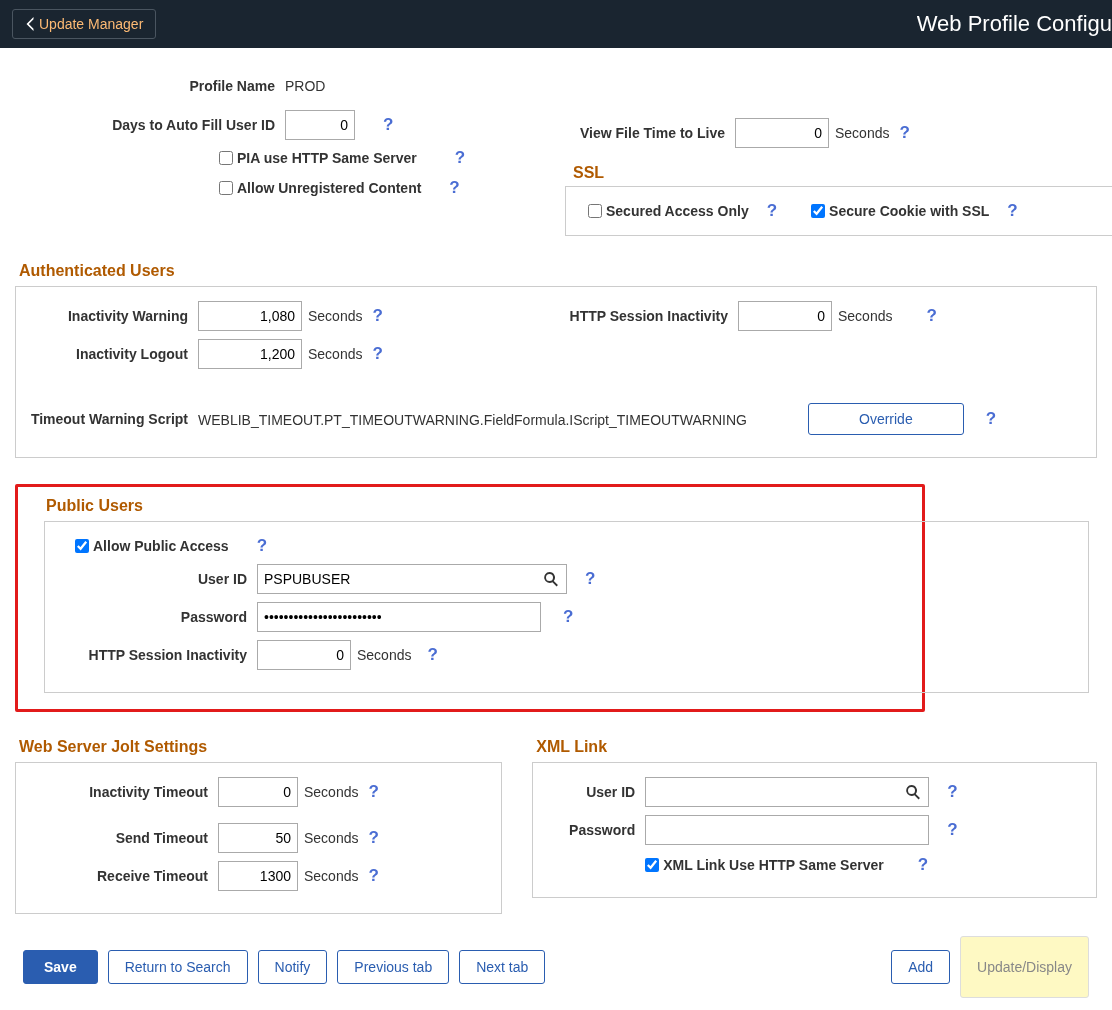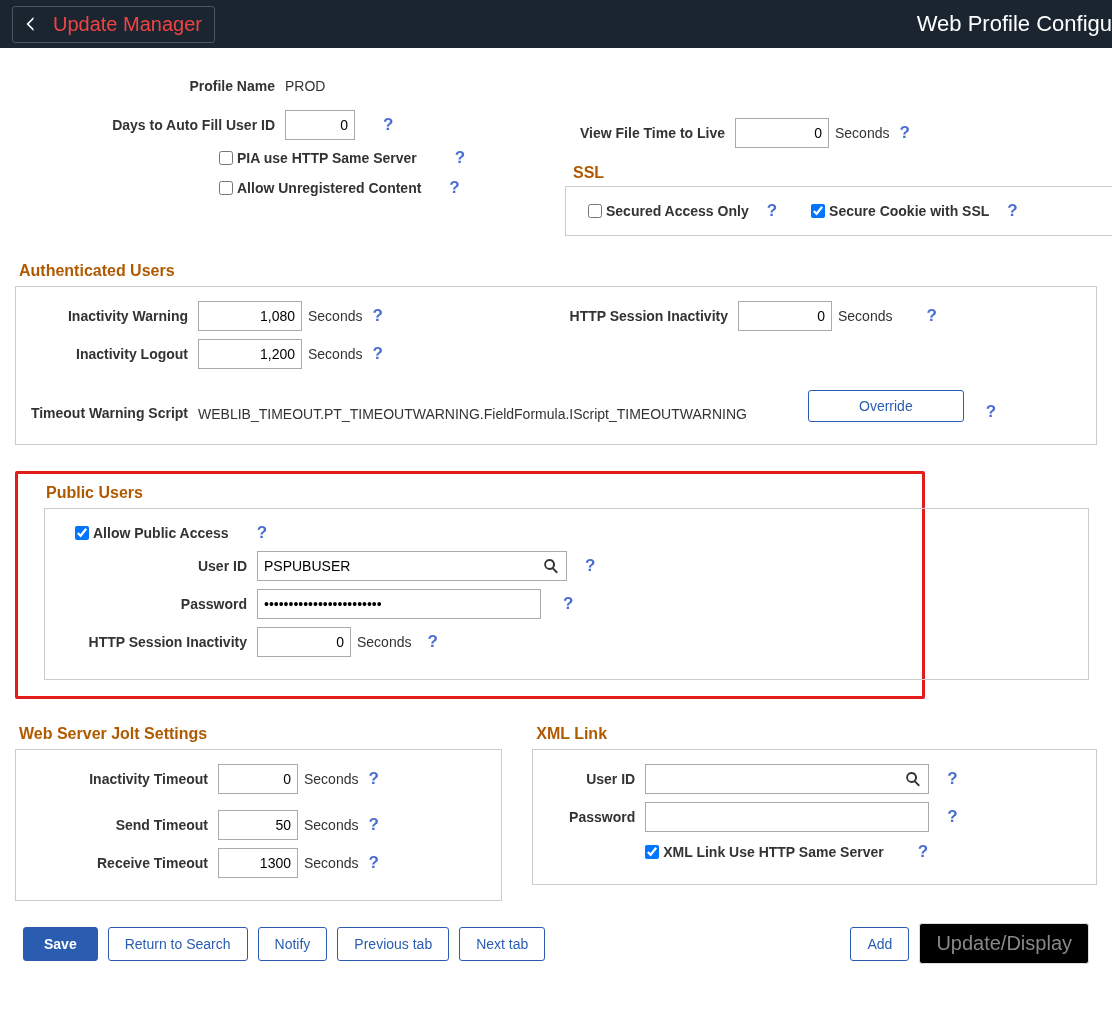--- a/index.html
+++ b/index.html
@@ -1,18 +1,18 @@
 <!DOCTYPE html>
 <html><head>
 <meta charset="utf-8">
 <style>
 * { box-sizing: border-box; margin: 0; padding: 0; }
 body { font-family: Arial, Helvetica, sans-serif; font-size: 14px; color: #333; background: #fff; width: 1112px; }
 .header-bar { background: #1a2530; color: #fff; height: 48px; display: flex; align-items: center; padding: 0 12px; position: relative; }
-.back-btn { border: 1px solid #4a5560; background: transparent; color: #ef4444; padding: 6px 12px; border-radius: 3px; display: inline-flex; align-items: center; gap: 18px; cursor: pointer; font-size: 20px; }
+.back-btn { border: 1px solid #4a5560; background: transparent; color: #fdba74; padding: 6px 12px; border-radius: 3px; display: inline-flex; align-items: center; gap: 4px; cursor: pointer; font-size: 14px; }
 .back-btn svg { width: 10px; height: 14px; fill: #fff; }
 .page-title { position: absolute; right: 0; top: 50%; transform: translateY(-50%); font-size: 22px; font-weight: normal; white-space: nowrap; overflow: hidden; }
 .content { padding: 30px 15px 20px 15px; }
 .row { display: flex; align-items: center; margin-bottom: 8px; }
 .label { text-align: right; padding-right: 10px; font-weight: bold; color: #333; }
 .value { font-weight: normal; }
 input[type="text"], input[type="password"] { border: 1px solid #aaa; height: 30px; padding: 2px 6px; font-size: 14px; text-align: right; }
 input.left { text-align: left; }
 input[type="checkbox"] { width: 14px; height: 14px; vertical-align: middle; }
 .help { color: #4a6dd3; font-weight: bold; font-size: 17px; cursor: help; padding: 0 4px; }
@@ -21,21 +21,21 @@
 .box { border: 1px solid #ccc; padding: 14px 12px; }
 .top-grid { display: grid; grid-template-columns: 540px 560px; gap: 16px 10px; align-items: start; }
 .auth-grid { display: grid; grid-template-columns: 510px 550px; }
 .public-highlight { border: 3px solid #e21b1b; border-radius: 2px; padding: 10px 8px 16px 24px; margin-top: 26px; width: 910px; }
 .public-box { border: 1px solid #ccc; padding: 14px 12px; width: 1045px; margin-left: 2px; }
 .two-col { display: flex; gap: 30px; margin-top: 26px; }
 .col-left { width: 490px; }
 .col-right { width: 568px; }
 .btn-outline { border: 1px solid #2a5db0; background: #fff; color: #2a5db0; padding: 8px 16px; border-radius: 3px; cursor: pointer; font-size: 14px; }
 .btn-primary { border: 1px solid #2a5db0; background: #2a5db0; color: #fff; padding: 8px 20px; border-radius: 3px; cursor: pointer; font-size: 14px; font-weight: bold; }
-.btn-disabled { border: 1px solid #ddd; background: #000000; color: #888; padding: 8px 16px; border-radius: 3px; font-size: 20px; }
+.btn-disabled { border: 1px solid #ddd; background: #fef9c3; color: #888; padding: 22px 16px; border-radius: 3px; font-size: 14px; }
 .footer-btns { display: flex; align-items: center; gap: 10px; padding: 22px 8px; }
 .footer-btns .spacer { flex: 1; }
 .input-wrap { position: relative; display: inline-block; }
 .search-icon { position: absolute; right: 8px; top: 50%; transform: translateY(-50%); width: 16px; height: 16px; cursor: pointer; }
 .search-icon svg { width: 16px; height: 16px; fill: #333; }
 .override-btn { border: 1px solid #2a5db0; background: #fff; color: #2a5db0; padding: 7px 50px; border-radius: 3px; cursor: pointer; font-size: 14px; }
 .cb-label { font-weight: bold; padding-left: 4px; }
 </style>
 </head>
 <body>
@@ -121,21 +121,21 @@
       </div>
       <div>
         <div class="row">
           <div class="label" style="width:200px;">HTTP Session Inactivity</div>
           <input type="text" style="width: 94px;" value="0">
           <span class="unit">Seconds</span>
           <span class="help" style="margin-left:24px;">?</span>
         </div>
       </div>
     </div>
-    <div class="row" style="margin-top:13px;align-items:flex-end;">
+    <div class="row" style="margin-top:26px;align-items:center;">
       <div class="label" style="width:170px;line-height:1.3;">Timeout Warning Script</div>
       <div class="value" style="width:610px;padding-top:2px;">WEBLIB_TIMEOUT.PT_TIMEOUTWARNING.FieldFormula.IScript_TIMEOUTWARNING</div>
       <button class="override-btn">Override</button>
       <span class="help" style="margin-left:18px;">?</span>
     </div>
   </div>
 
   <div class="public-highlight">
     <div class="section-title" style="margin-top:0;">Public Users</div>
     <div class="public-box">

